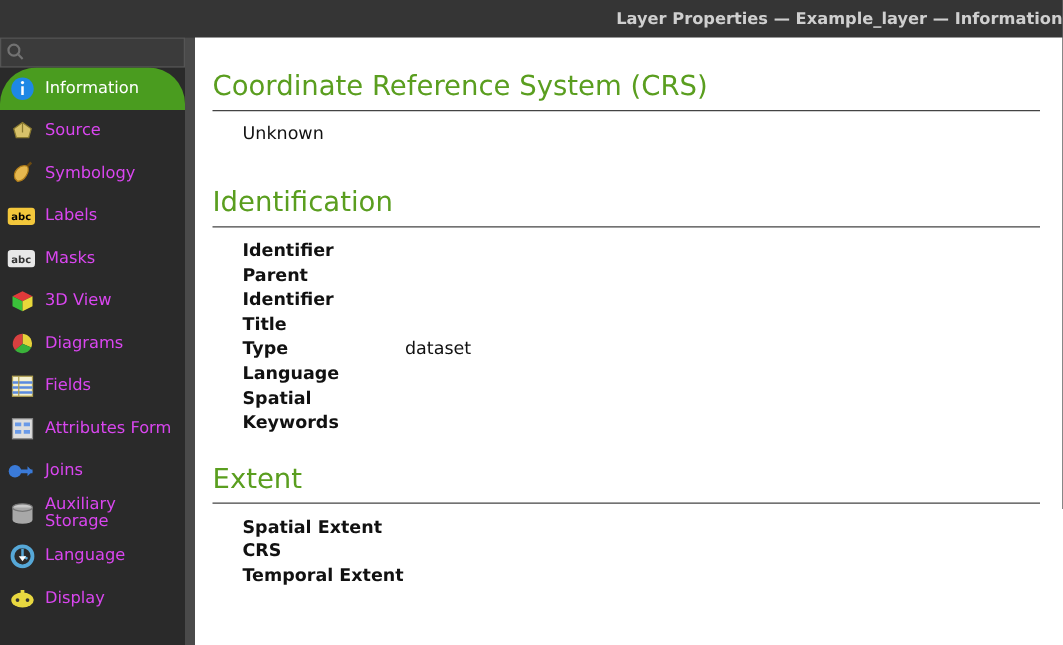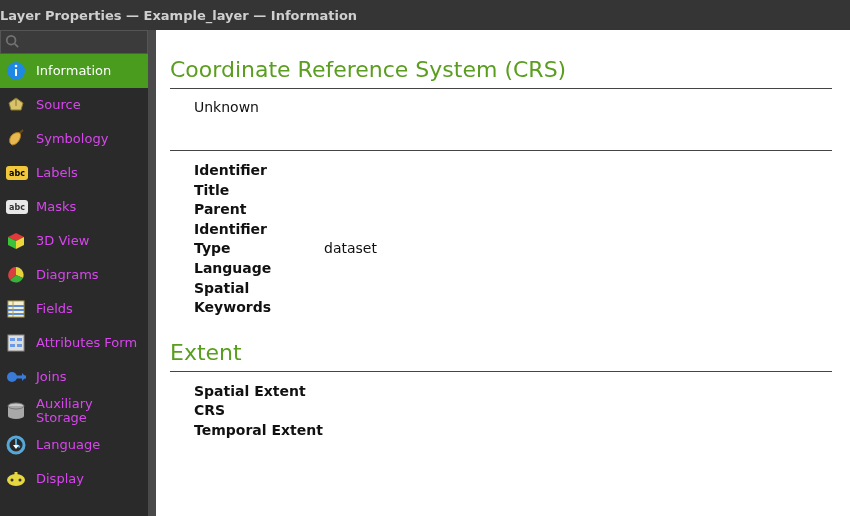--- a/index.html
+++ b/index.html
@@ -1,25 +1,25 @@
 <!DOCTYPE html>
 <html><head>
 <meta charset="utf-8">
 <style>
   * { box-sizing: border-box; margin: 0; padding: 0; }
   html, body { width: 850px; height: 516px; font-family: "DejaVu Sans", "Liberation Sans", Arial, sans-serif; background: #2a2a2a; overflow: hidden; }
-  .titlebar { height: 30px; background: #353535; color: #cfcfcf; font-size: 13px; font-weight: bold; display: flex; align-items: center; justify-content: flex-start; }
+  .titlebar { height: 30px; background: #353535; color: #cfcfcf; font-size: 13px; font-weight: bold; display: flex; align-items: center; justify-content: flex-end; }
   .body-area { display: flex; height: 486px; }
   .sidebar { width: 148px; background: #2a2a2a; display: flex; flex-direction: column; }
   .search-wrap { height: 24px; background: #3b3b3b; border: 1px solid #555; display: flex; align-items: center; padding: 0 4px; }
   .search-wrap svg { opacity: 0.5; }
-  .nav { flex: 1; overflow: hidden; }
+  .nav { flex: 1; overflow: hidden; border-radius: 29px; }
   .nav-item { display: flex; align-items: center; height: 34px; padding: 0 6px 0 6px; color: #d946ef; font-size: 13px; cursor: pointer; gap: 8px; }
   .nav-item.active { background: #4a9c1f; color: #ffffff; }
-  .nav-item .icon { width: 22px; height: 22px; flex: 0 0 22px; display: flex; align-items: center; justify-content: flex-start; }
+  .nav-item .icon { width: 22px; height: 22px; flex: 0 0 22px; display: flex; align-items: center; justify-content: flex-end; }
   .nav-item .label { line-height: 1.1; }
   .gutter { width: 8px; background: #4a4a4a; }
   .content { flex: 1; background: #ffffff; padding: 27px 18px 0 14px; overflow: hidden; font-size: 14px; color: #111; }
   .section-title { color: #5a9e1f; font-size: 22px; font-weight: normal; margin: 4px 0 6px 0; }
   .section-title.first { margin-top: 0; }
   .hr { border: none; border-top: 1px solid #444; margin: 4px 0 10px 0; }
   .kv-block { padding-left: 24px; margin-bottom: 22px; }
   .kv-row { display: flex; line-height: 1.4; }
   .kv-row .k { width: 130px; font-weight: bold; }
   .kv-row .v { }
@@ -193,32 +193,33 @@
   </div>
 
   <div class="gutter"></div>
 
   <div class="content">
 
     <div class="section-title first">Coordinate Reference System (CRS)</div>
     <hr class="hr">
     <div class="single-value">Unknown</div>
 
+    <div class="section-title">Identification</div>
     <hr class="hr">
     <div class="kv-block">
       <div class="kv-row">
           <div class="k">Identifier</div>
           <div class="v"></div>
         </div>
       <div class="kv-row">
+          <div class="k">Parent Identifier</div>
+          <div class="v"></div>
+        </div>
+      <div class="kv-row">
           <div class="k">Title</div>
-          <div class="v"></div>
-        </div>
-      <div class="kv-row">
-          <div class="k">Parent Identifier</div>
           <div class="v"></div>
         </div>
       <div class="kv-row">
           <div class="k">Type</div>
           <div class="v">dataset</div>
         </div>
       <div class="kv-row">
           <div class="k">Language</div>
           <div class="v"></div>
         </div>

